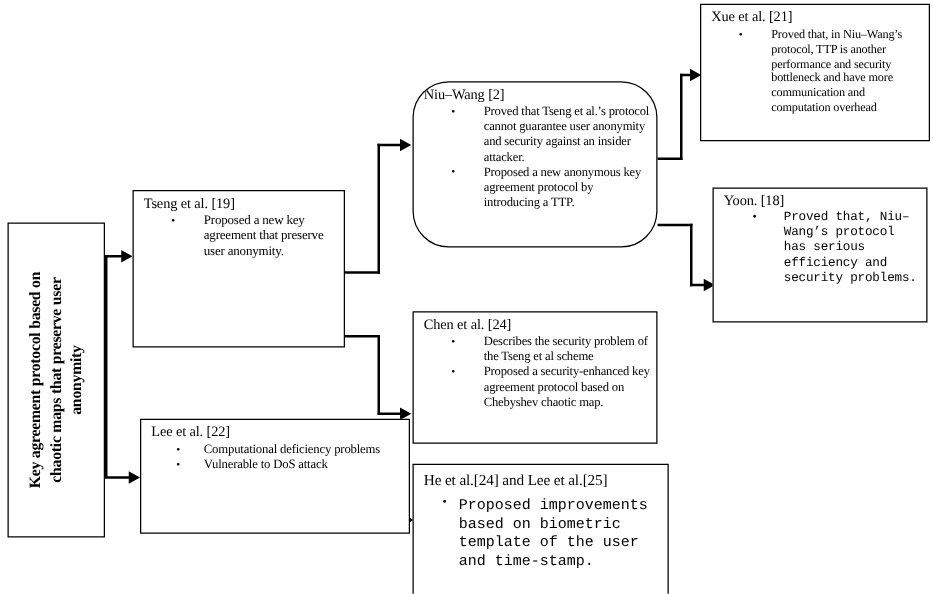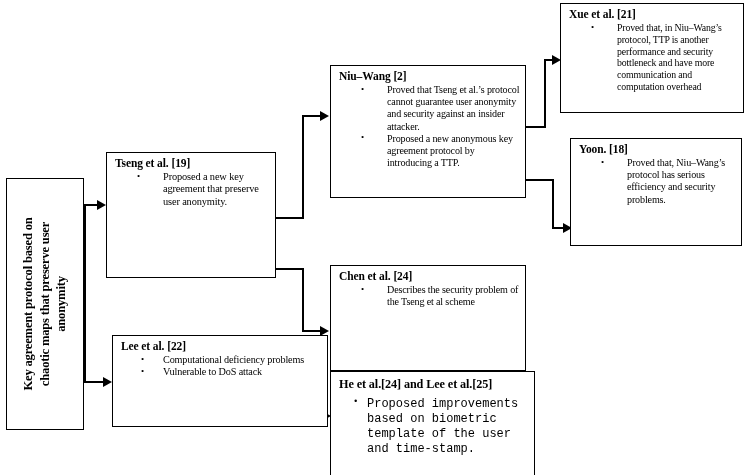--- a/index.html
+++ b/index.html
@@ -14,21 +14,21 @@
 
   .box{
     position:absolute;
     border:1.6px solid #000;
     background:#fff;
     box-sizing:border-box;
     overflow:hidden;
   }
 
   .box-title{
-    font-weight:bold;
+    font-weight:normal;
     font-size:11.5px;
     line-height:1.15;
     letter-spacing:-0.1px;
     margin:0 0 1px 0;
     white-space:nowrap;
   }
   .box-inner{
     padding:5px 4px 3px 8px;
   }
 
@@ -70,44 +70,44 @@
     width:244px;
     text-align:center;
     font-weight:bold;
     font-size:12.6px;
     line-height:1.32;
     letter-spacing:-0.2px;
   }
 
   #box-tseng{ left:106px; top:152px; width:170px; height:126px; }
   #box-lee  { left:112px; top:335px; width:216px; height:92px; }
-  #box-niu  { left:330px; top:65px;  width:196px; height:133px; }
-  #box-chen { left:330px; top:265px; width:196px; height:106px; }
+  #box-niu  { left:330px; top:65px;  width:196px; height:133px;border-radius:29px; }
+  #box-chen { left:330px; top:249px; width:196px; height:106px; }
   #box-he   { left:330px; top:371px; width:205px; height:110px; }
   #box-xue  { left:560px; top:3px;   width:184px; height:110px; }
-  #box-yoon { left:570px; top:138px; width:172px; height:108px; }
+  #box-yoon { left:570px; top:150px; width:172px; height:108px; }
 
   #box-xue .box-inner, #box-niu .box-inner, #box-chen .box-inner,
   #box-yoon .box-inner, #box-tseng .box-inner, #box-lee .box-inner{
     padding-top:4px;
   }
 
   #box-he ul.bul > li{ font-size:12px; line-height:1.25; letter-spacing:0; }
   #box-he ul.bul{ margin-left:14px; }
   #box-he ul.bul > li{ padding-left:14px; }
   #box-he .box-title{ font-size:12.2px; }
 
   #box-lee ul.bul > li{ font-size:10.2px; }
   #box-lee ul.bul{ margin-left:20px; }
   #box-lee ul.bul > li{ padding-left:22px; }
 
   #box-xue ul.bul > li{ font-size:9.8px; line-height:1.2; }
   #box-niu ul.bul > li{ font-size:10.1px; line-height:1.2; }
   #box-chen ul.bul > li{ font-size:10.1px; line-height:1.2; }
-  #box-yoon ul.bul > li{ font-size:10.1px; line-height:1.2; }
+  #box-yoon ul.bul > li{ font-size:10.1px; line-height:1.2;font-family:Liberation Mono, monospace; }
 
   
   .seg{ position:absolute; background:#000; }
   .h{ height:1.8px; }
   .v{ width:1.8px; }
 
   .arrow{
     position:absolute;
     width:0;height:0;
     border-top:5px solid transparent;
@@ -188,20 +188,21 @@
         <li>Proposed a new anonymous key agreement protocol by introducing a TTP.</li>
       </ul>
     </div>
   </div>
 
   <div class="box indent" id="box-chen">
     <div class="box-inner">
       <div class="box-title">Chen et al. [24]</div>
       <ul class="bul">
         <li>Describes the security problem of the Tseng et al scheme</li>
+        <li>Proposed a security-enhanced key agreement protocol based on Chebyshev chaotic map.</li>
       </ul>
     </div>
   </div>
 
   <div class="box" id="box-he">
     <div class="box-inner">
       <div class="box-title">He et al.[24] and Lee et al.[25]</div>
       <ul class="bul" style="margin-top:6px;font-family:Liberation Mono, monospace;">
         <li>Proposed improvements based on biometric template of the user and time-stamp.</li>
       </ul>

